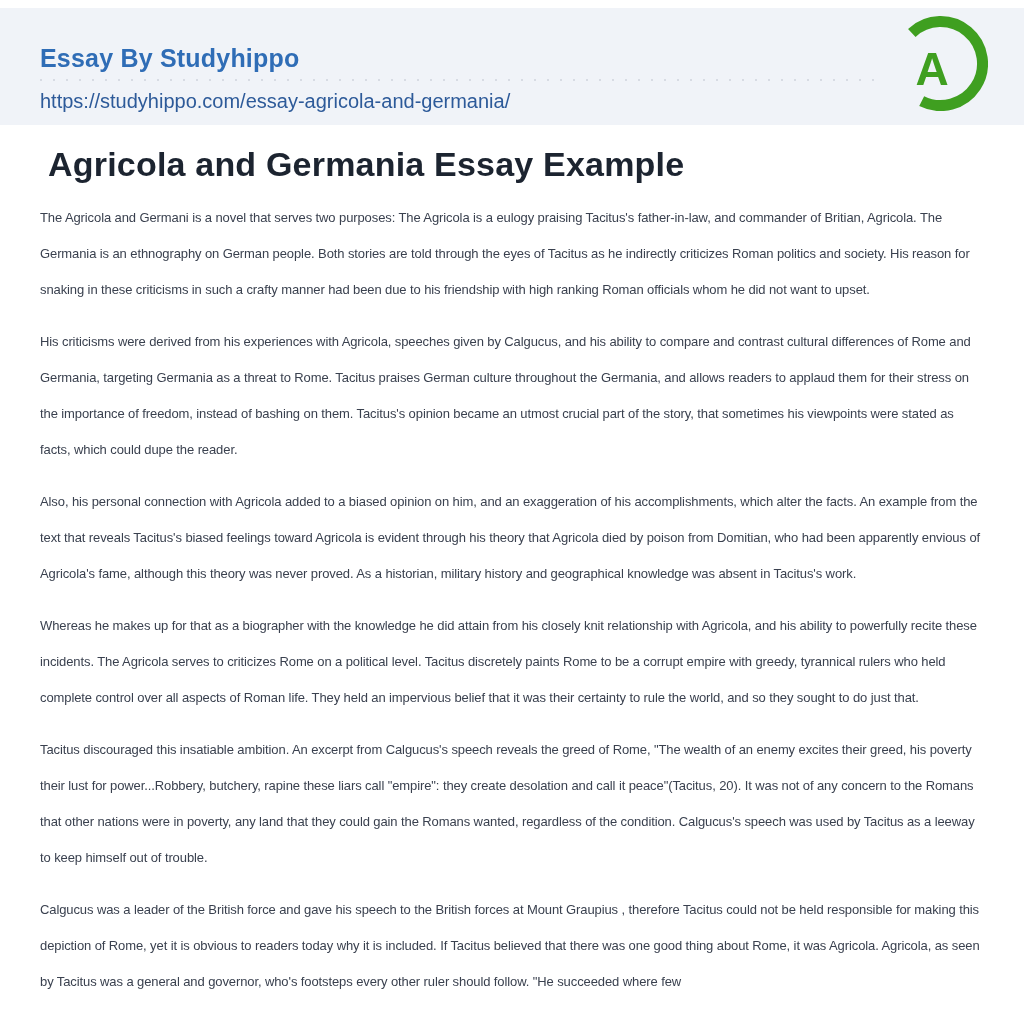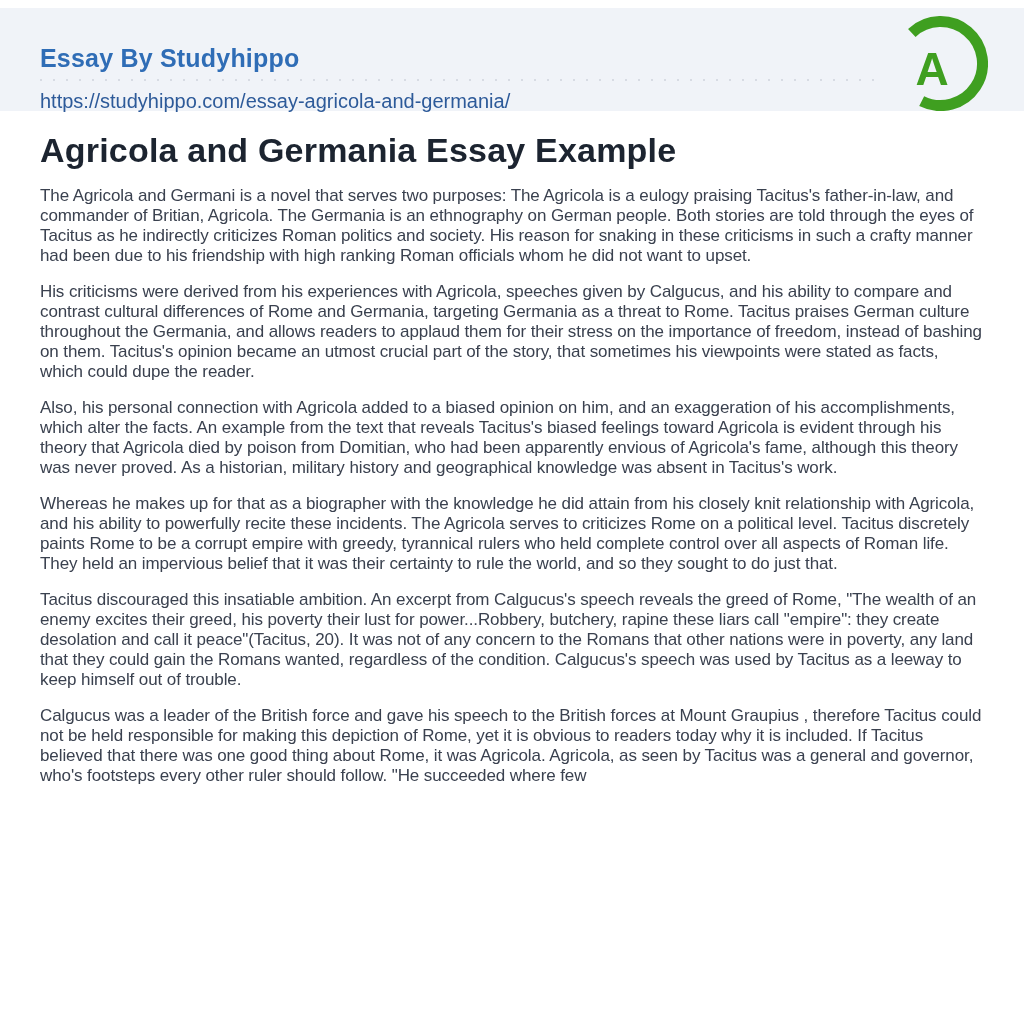--- a/index.html
+++ b/index.html
@@ -6,21 +6,21 @@
   html, body { background: #ffffff; }
   body {
     width: 1024px;
     min-height: 1027px;
     margin: 0 auto;
     font-family: "Liberation Sans", sans-serif;
     padding-top: 8px;
   }
   .site-header {
     position: relative;
-    height: 103px;
+    height: 117px;
     background: #f0f3f8;
     display: flex;
     justify-content: space-between;
     align-items: flex-start;
     padding: 0 36px 0 40px;
   }
   .header-left { padding-top: 36px; }
   .site-title {
     font-size: 25px;
     font-weight: 700;
@@ -44,25 +44,25 @@
     background-image: repeating-linear-gradient(90deg, #d7dbe3 0px, #d7dbe3 2px, transparent 2px, transparent 13px);
   }
   .logo { width: 95px; height: 95px; margin-top: 8px; flex-shrink: 0; }
   .content { padding: 20px 42px 0 40px; }
   .essay-title {
     font-size: 34px;
     line-height: 38px;
     font-weight: 700;
     color: #1c2430;
     letter-spacing: 0.2px;
-    margin: 0 0 17px 0;
+    margin: 0 0 17px 8px;
   }
   .paragraphs p {
-    font-size: 17px;
-    line-height: 20px;
+    font-size: 13px;
+    line-height: 36px;
     color: #3a414f;
     margin: 0 0 16px 0;
     letter-spacing: -0.1px;
   }
 </style>
 </head>
 <body>
 
 <header class="site-header">
   <div class="header-left">

